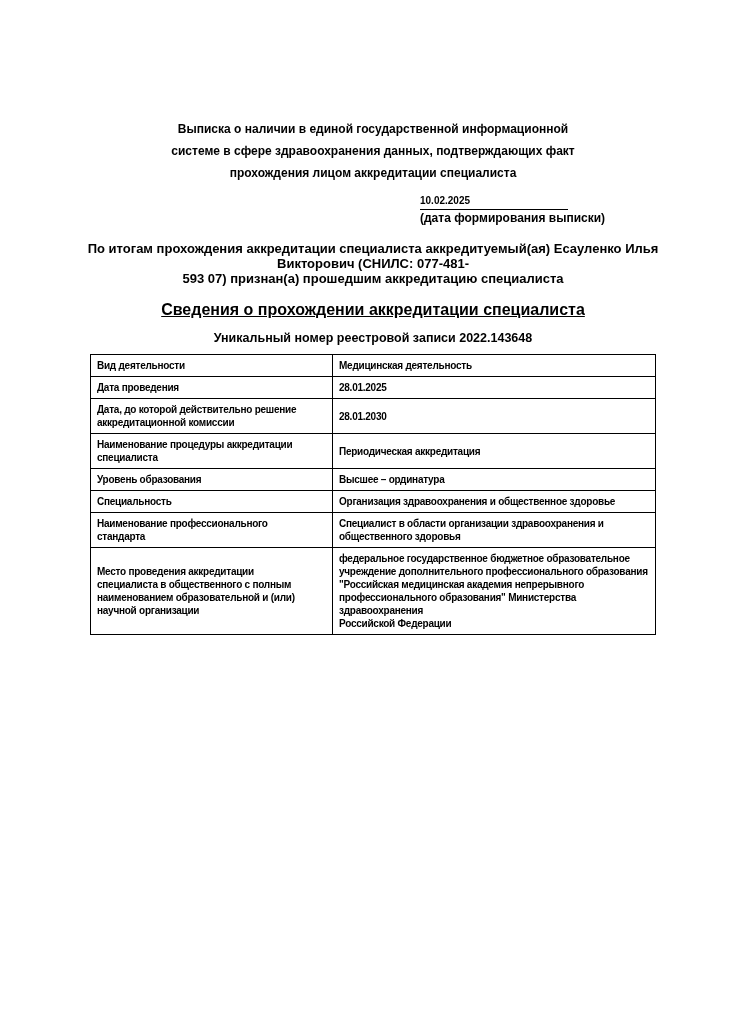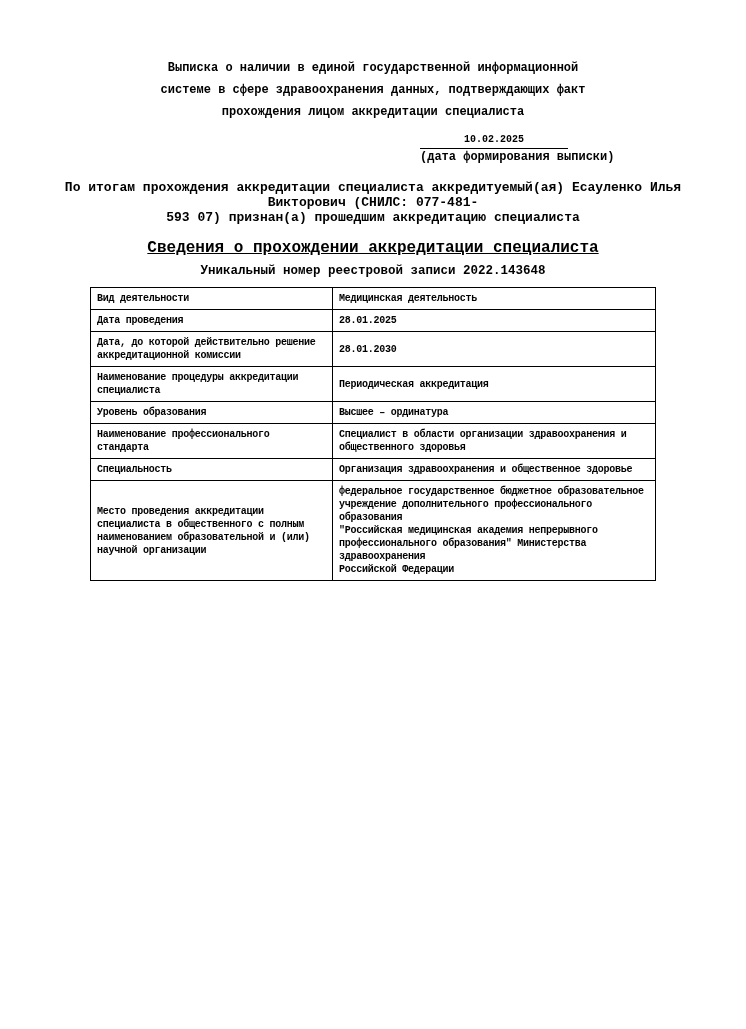--- a/index.html
+++ b/index.html
@@ -10,35 +10,33 @@
     width: 746px;
     height: 1029px;
     background: #ffffff;
     color: #000000;
     font-family: "Liberation Sans", sans-serif;
     font-weight: 700;
     position: relative;
     overflow: hidden;
   }
   .page {
-    padding-top: 57px;
-    font-family: Liberation Mono, monospace;
+    padding-top: 118px;
   }
   .doc-title {
     width: 430px;
     margin: 0 auto;
     text-align: center;
     font-size: 12px;
     line-height: 22px;
     white-space: pre-line;
   }
   .date-block {
     margin: 10px 0 0 420px;
     width: 148px;
-    text-align: center;
   }
   .date-value {
     font-size: 10px;
     line-height: 13px;
     padding-bottom: 2px;
     border-bottom: 1.5px solid #000000;
   }
   .date-caption {
     font-size: 12px;
     line-height: 13px;
@@ -54,21 +52,21 @@
     white-space: pre-line;
   }
   .section-heading {
     margin-top: 17px;
     text-align: center;
     font-size: 16px;
     line-height: 13px;
     text-decoration: underline;
   }
   .record-heading {
-    margin-top: 8px;
+    margin-top: 14px;
     text-align: center;
     font-size: 12.5px;
     line-height: 16px;
   }
   table.acc {
     margin: 8px auto 0;
     width: 566px;
     border-collapse: collapse;
     table-layout: fixed;
   }
@@ -128,28 +126,28 @@
         <tr>
     <td class="lbl">Наименование процедуры аккредитации
 специалиста</td>
     <td class="val">Периодическая аккредитация</td>
   </tr>
         <tr>
     <td class="lbl">Уровень образования</td>
     <td class="val">Высшее – ординатура</td>
   </tr>
         <tr>
+    <td class="lbl">Специальность</td>
+    <td class="val">Организация здравоохранения и общественное здоровье</td>
+  </tr>
+        <tr>
     <td class="lbl">Наименование профессионального
 стандарта</td>
     <td class="val">Специалист в области организации здравоохранения и
 общественного здоровья</td>
-  </tr>
-        <tr>
-    <td class="lbl">Специальность</td>
-    <td class="val">Организация здравоохранения и общественное здоровье</td>
   </tr>
         <tr>
     <td class="lbl">Место проведения аккредитации
 специалиста в общественного с полным
 наименованием образовательной и (или)
 научной организации</td>
     <td class="val">федеральное государственное бюджетное образовательное
 учреждение дополнительного профессионального образования
 "Российская медицинская академия непрерывного
 профессионального образования" Министерства здравоохранения

